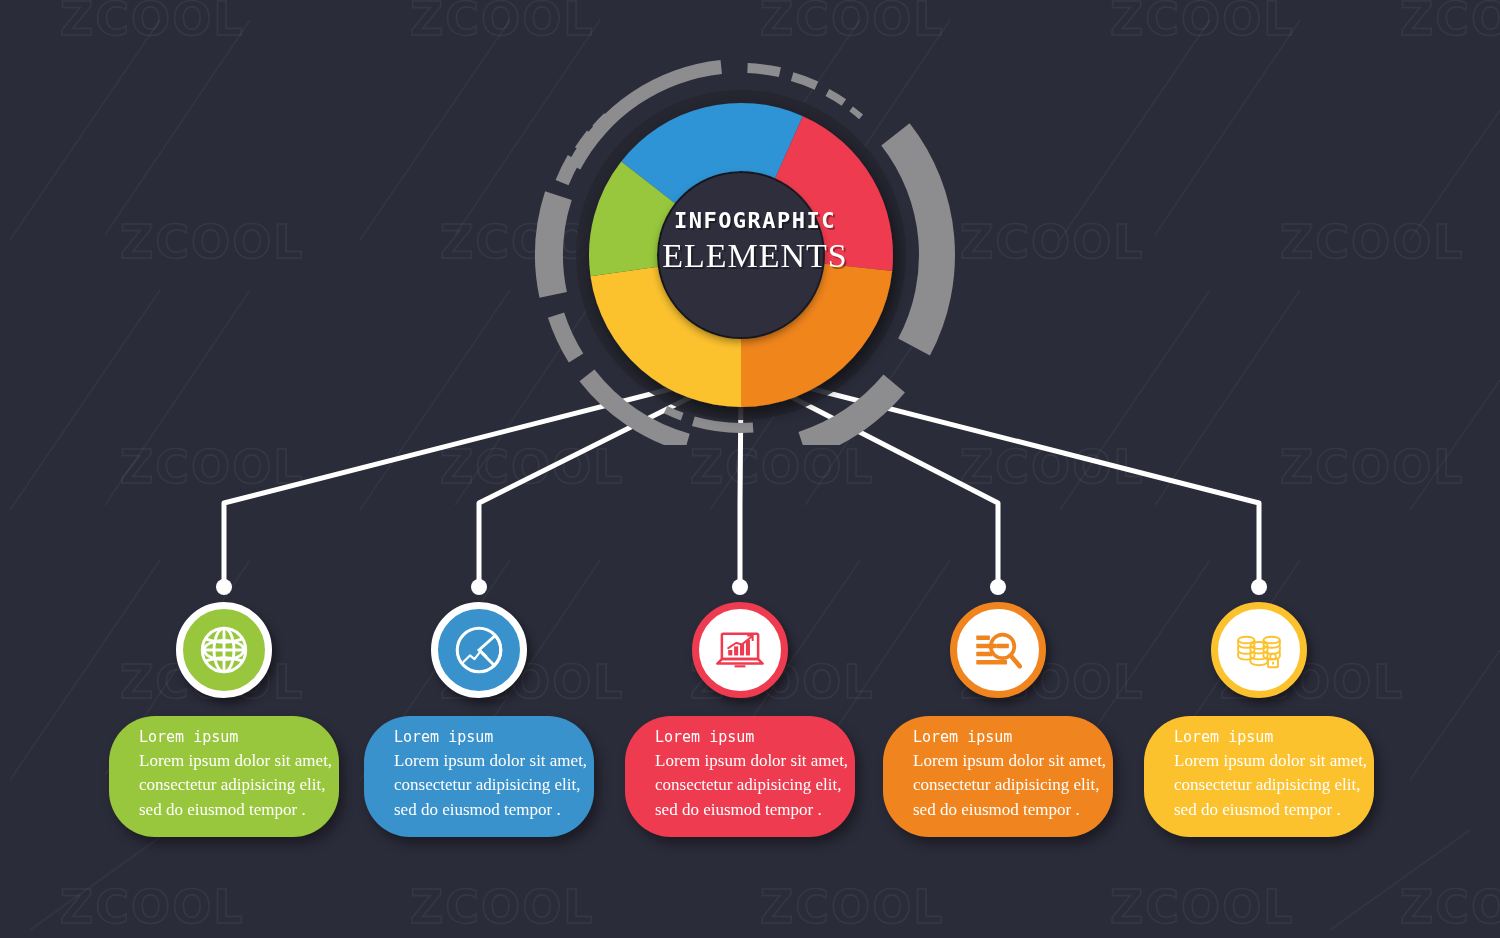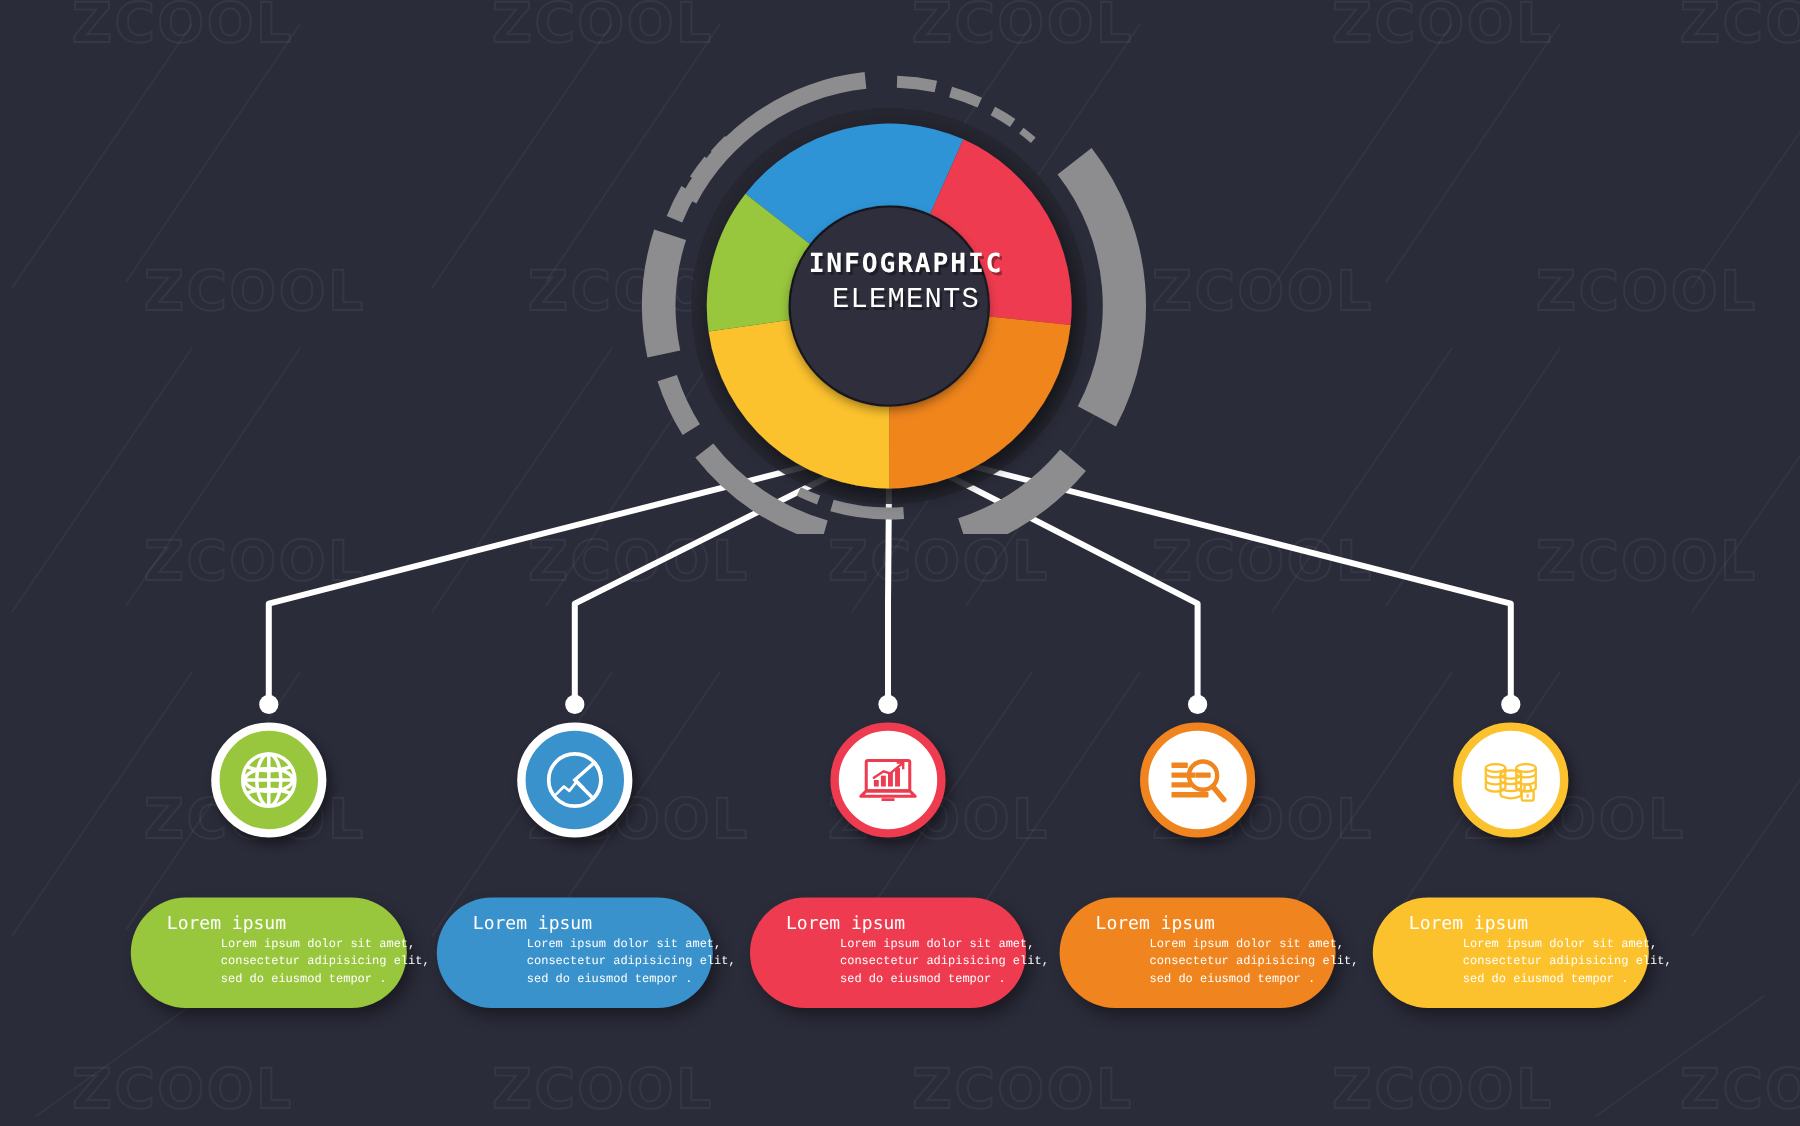--- a/index.html
+++ b/index.html
@@ -58,22 +58,22 @@
     font-size: 22px;
     letter-spacing: 1.5px;
     font-weight: 700;
     text-shadow: 2px 2px 0 rgba(0,0,0,0.35);
   }
   .hub-title-lg {
     position: absolute;
     left: 0; top: 192px; width: 450px;
     text-align: center;
     color: #ffffff;
-    font-family: Liberation Mono, monospace;
-    font-size: 24px;
+    font-family: Liberation Serif, serif;
+    font-size: 34px;
     letter-spacing: 1px;
     font-weight: 400;
     text-shadow: 2px 2px 0 rgba(0,0,0,0.35);
   }
 
   
   #connectors {
     position: absolute;
     left: 0; top: 0;
     width: 1500px; height: 938px;
@@ -95,42 +95,41 @@
     box-shadow: 4px 6px 10px rgba(0,0,0,0.45);
     display: flex;
     align-items: center;
     justify-content: center;
     box-sizing: border-box;
   }
   .icon-circle svg { display: block; }
 
   .card {
     position: absolute;
-    top: 146px;
+    top: 114px;
     left: 0;
     width: 230px;
     min-height: 92px;
     border-radius: 46px;
     box-shadow: 5px 7px 12px rgba(0,0,0,0.40);
     padding: 12px 22px 14px 30px;
     box-sizing: border-box;
     color: #ffffff;
   }
   .card-title {
     font-family: "DejaVu Sans Mono", monospace;
     font-size: 15px;
     line-height: 1.25;
     margin-bottom: 2px;
     white-space: nowrap;
   }
   .card-body {
-    font-family: Liberation Mono, monospace;
-    font-size: 10px;
+    font-family: Liberation Serif, serif;
+    font-size: 17px;
     line-height: 1.45;
-    margin-left: 45px;
   }
   .card-body span { display: block; white-space: nowrap; }
 </style>
 </head>
 <body>
 
 <div id="stage">
 
   <svg class="bg-layer bg-lines" width="1500" height="938" viewBox="0 0 1500 938">
     <g stroke="rgba(255,255,255,0.045)" stroke-width="1.6" fill="none">

